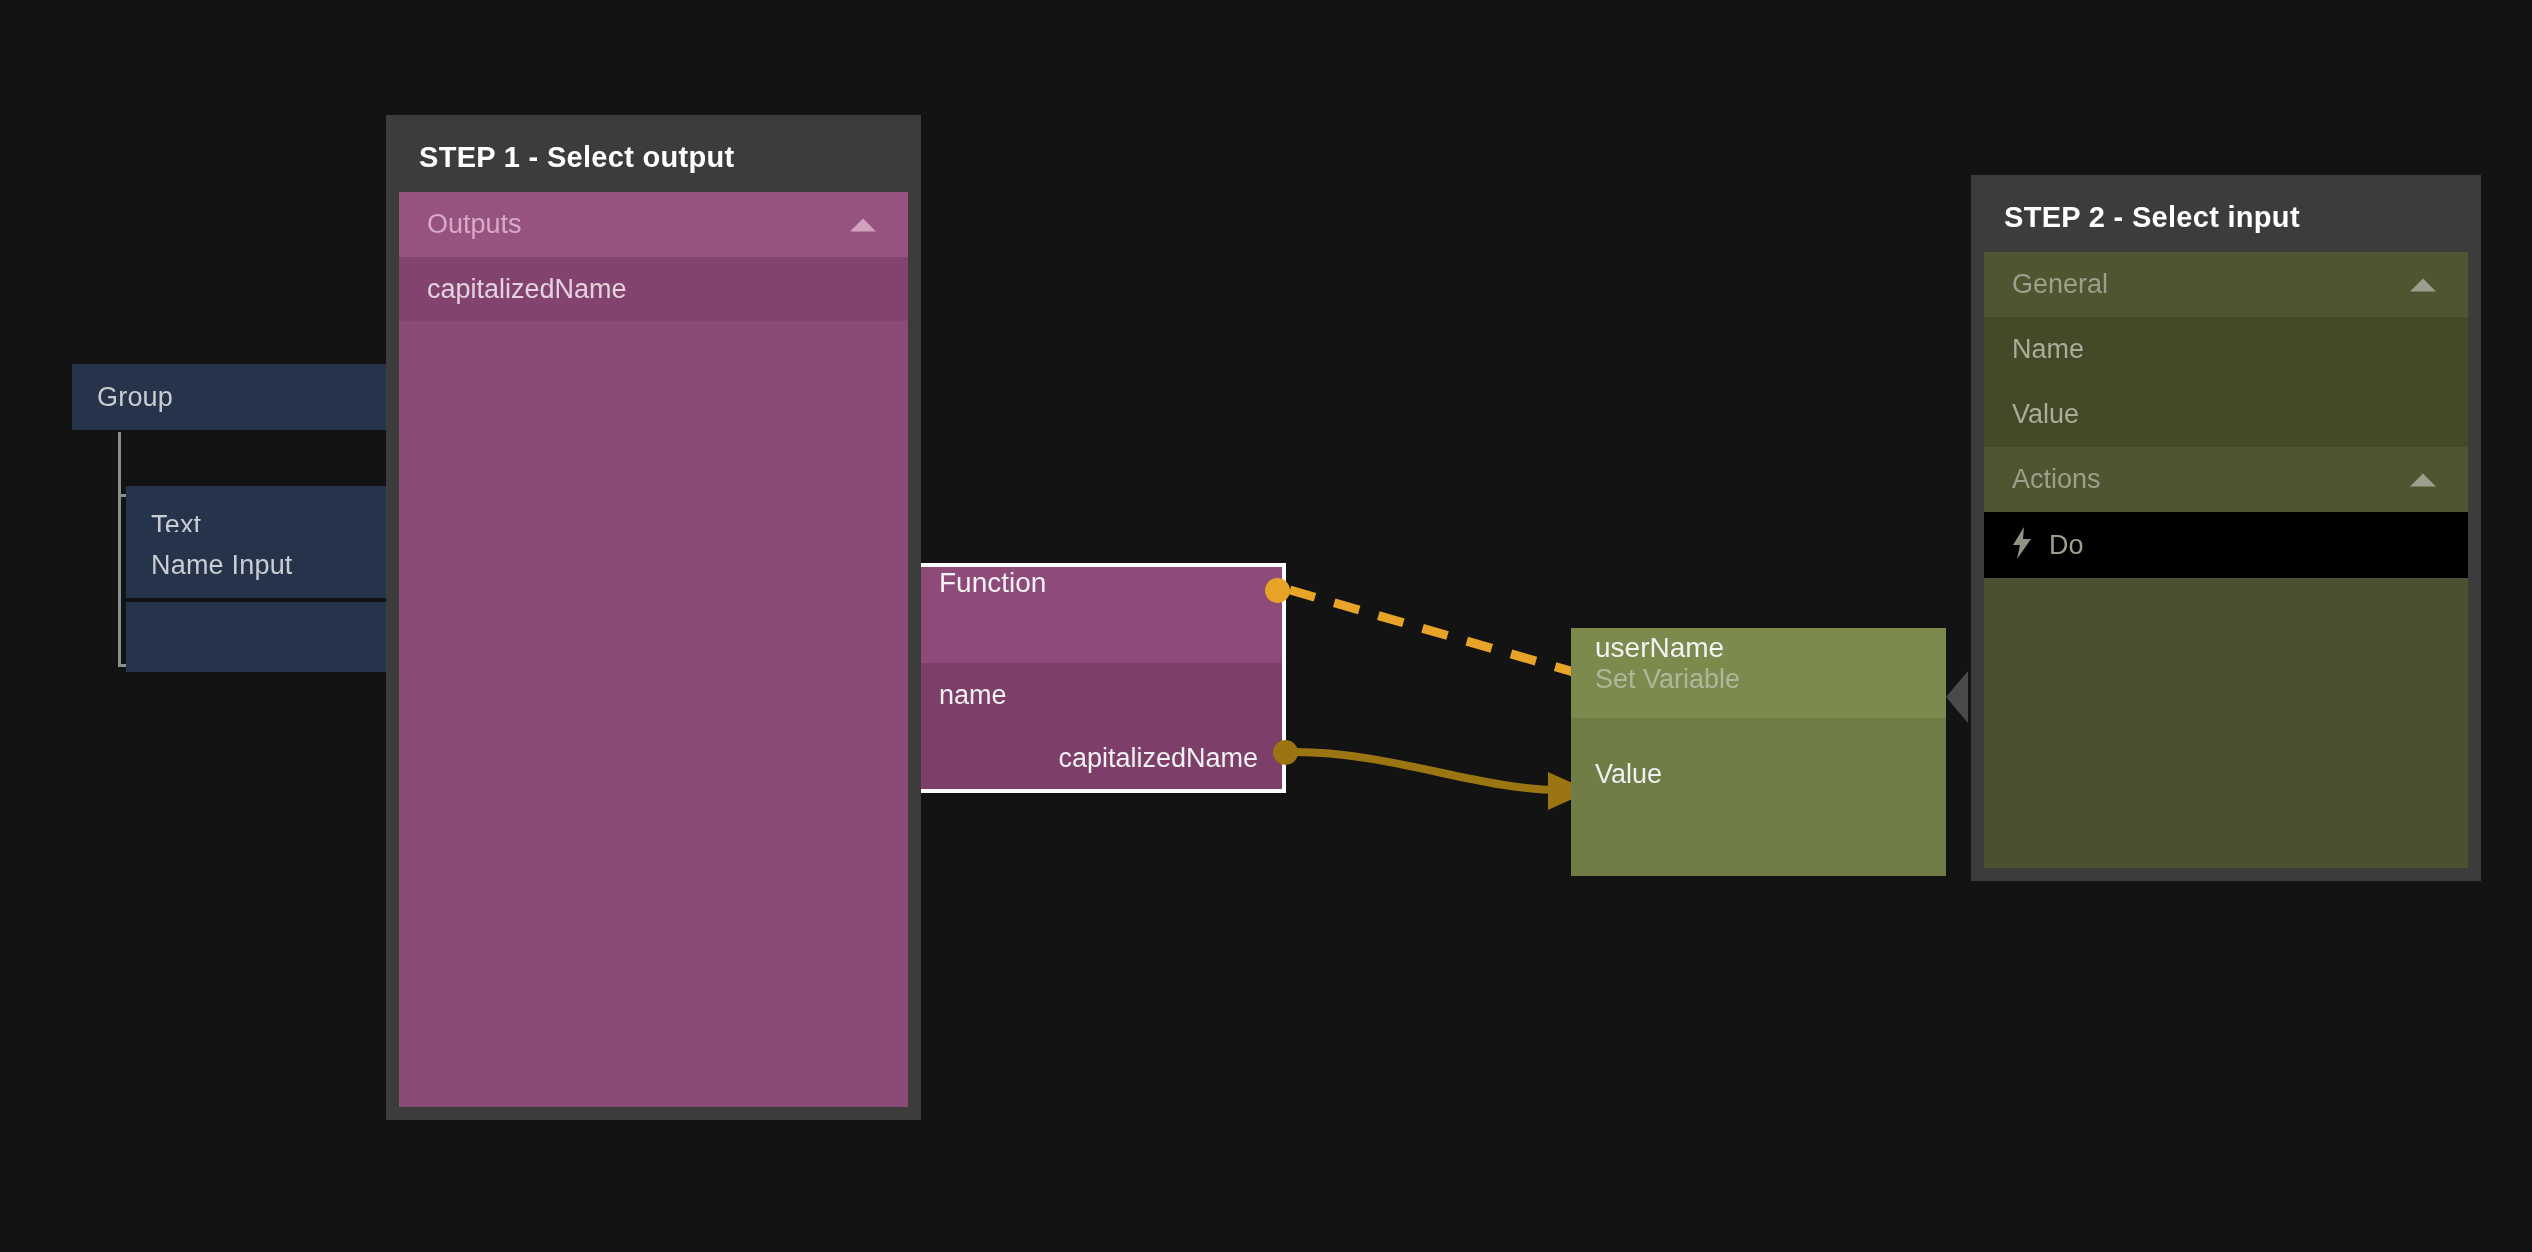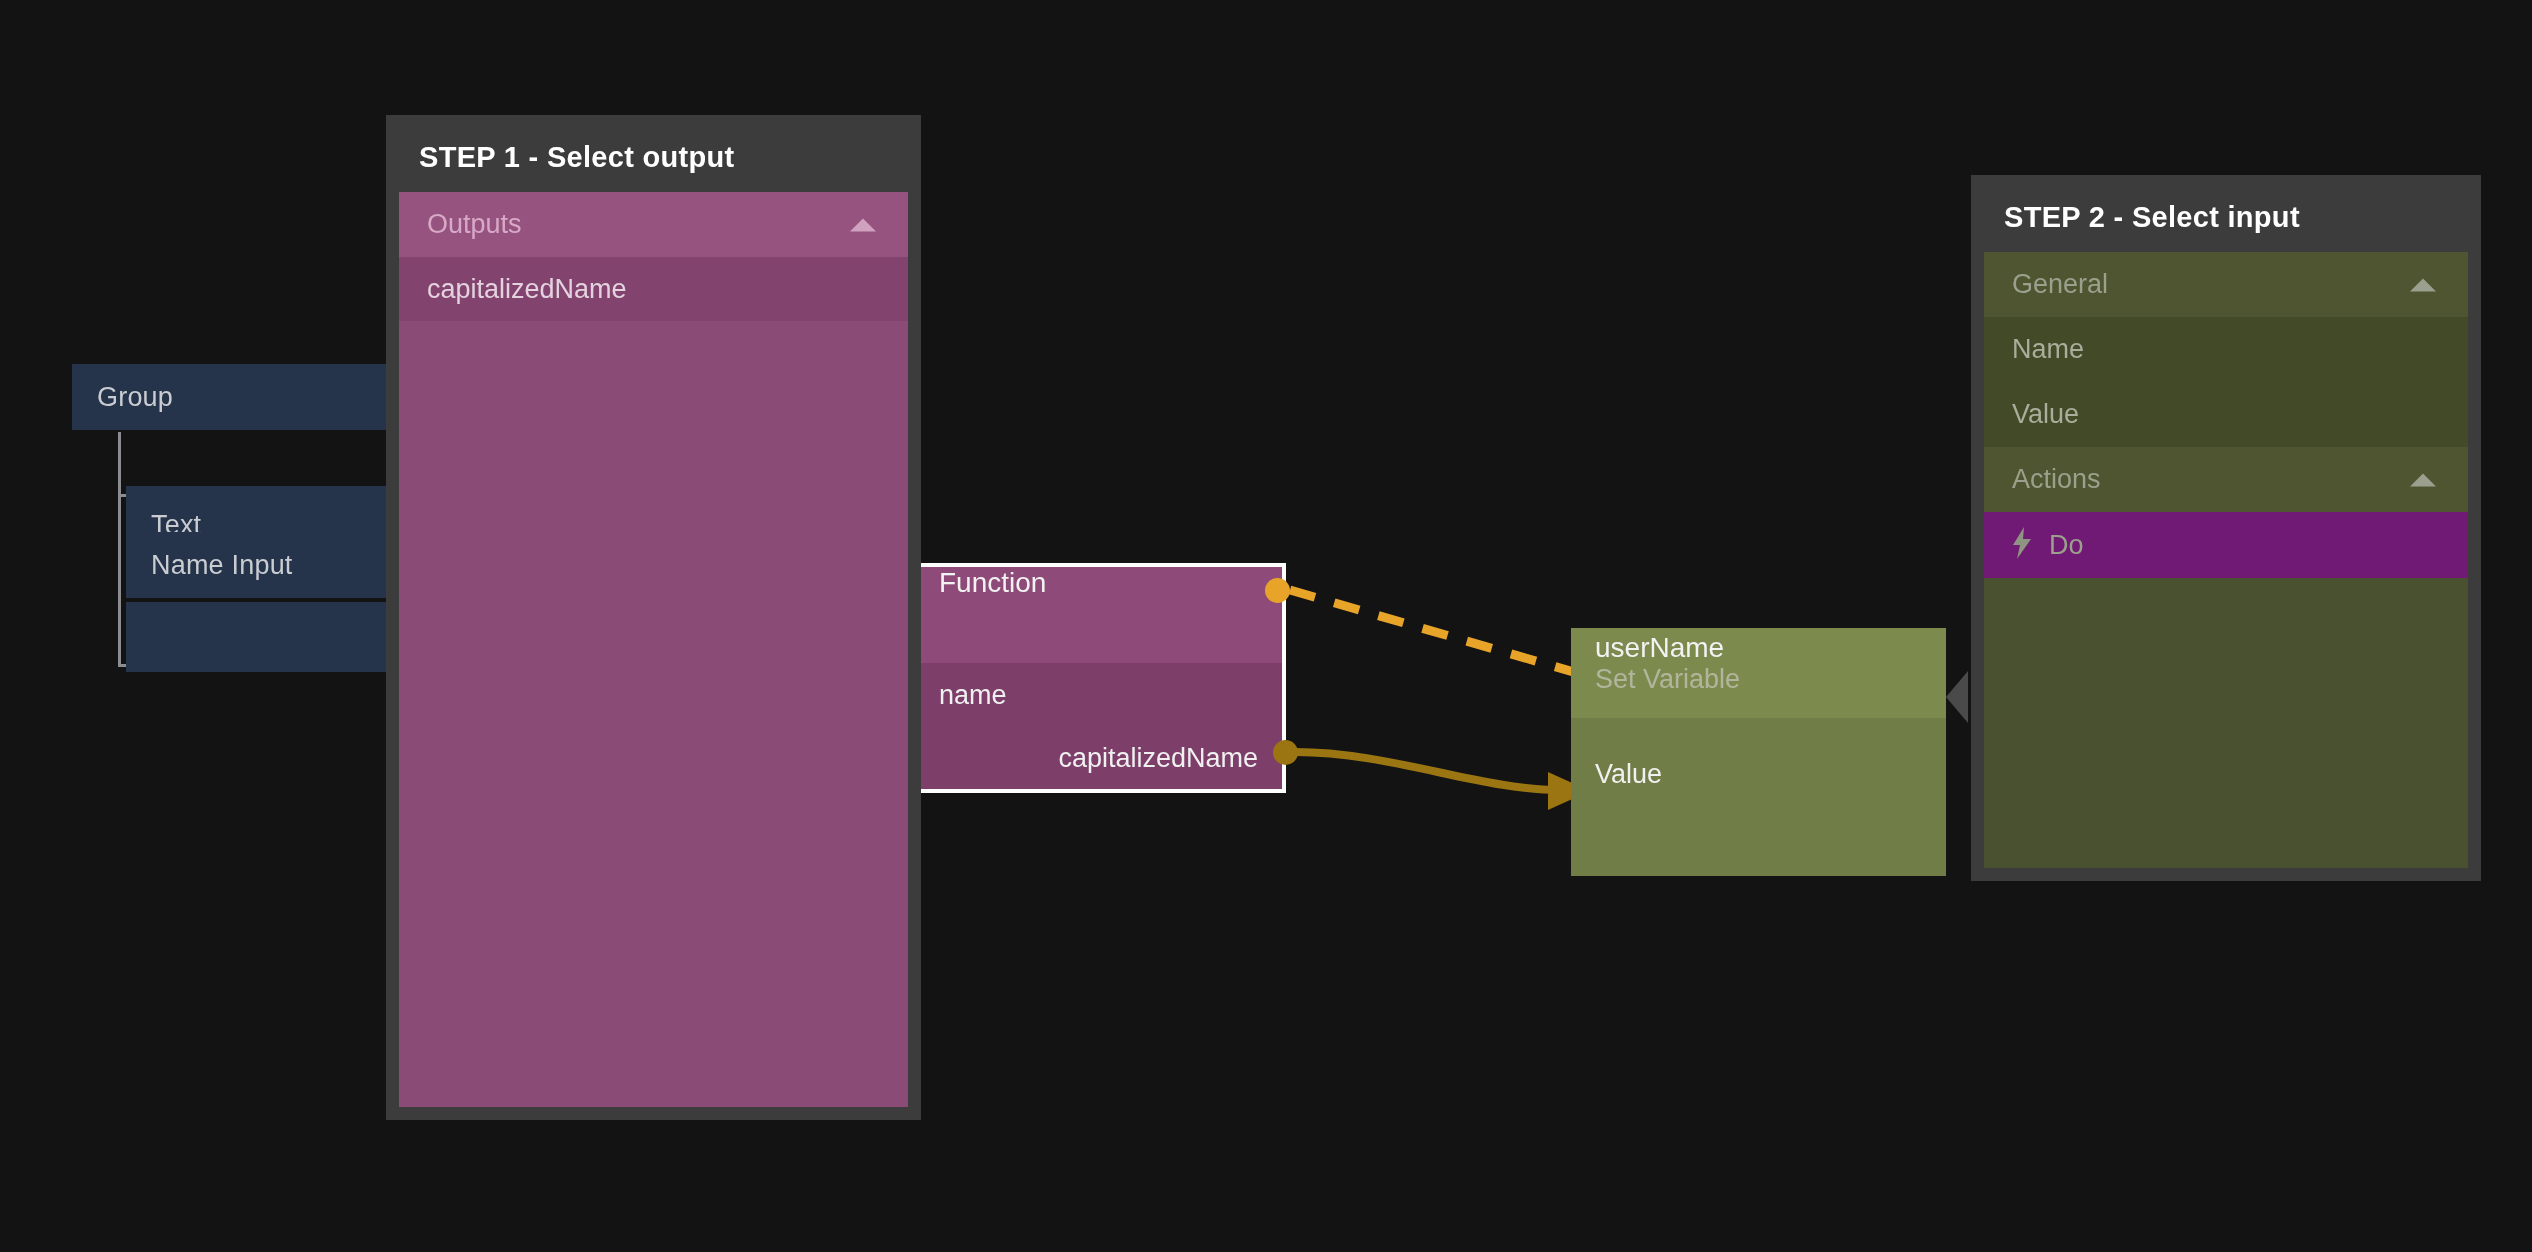--- a/index.html
+++ b/index.html
@@ -54,21 +54,21 @@
   #s1-fill{flex:1;background:#8a4c76;}
 
   
   #step2{left:1971px;top:175px;width:510px;height:706px;}
   #step2-body{top:77px;background:#4a5130;display:flex;flex-direction:column;}
   #s2-general{height:65px;background:#4e5530;color:#9aa08c;}
   #s2-general .arrow-up{border-bottom:13px solid #9a9f8e;}
   #s2-name,#s2-value{height:65px;background:#434a28;color:#a9ad9c;}
   #s2-actions{height:65px;background:#4e5530;color:#9aa08c;}
   #s2-actions .arrow-up{border-bottom:13px solid #9a9f8e;}
-  #s2-do{height:66px;background:#701a75;color:#9ba08d;padding-left:28px;}
+  #s2-do{height:66px;background:#000000;color:#9ba08d;padding-left:28px;}
   #s2-fill{flex:1;background:#4a5130;}
   .bolt{color:#8f9482;font-size:30px;margin-right:17px;line-height:1;}
 
   
   .node{position:absolute;box-sizing:border-box;}
   .node-title{
     display:flex;flex-direction:column;
     box-sizing:border-box;padding-left:24px;
   }
   .node-name{color:#f2f2f2;font-size:28px;line-height:1.15;}

